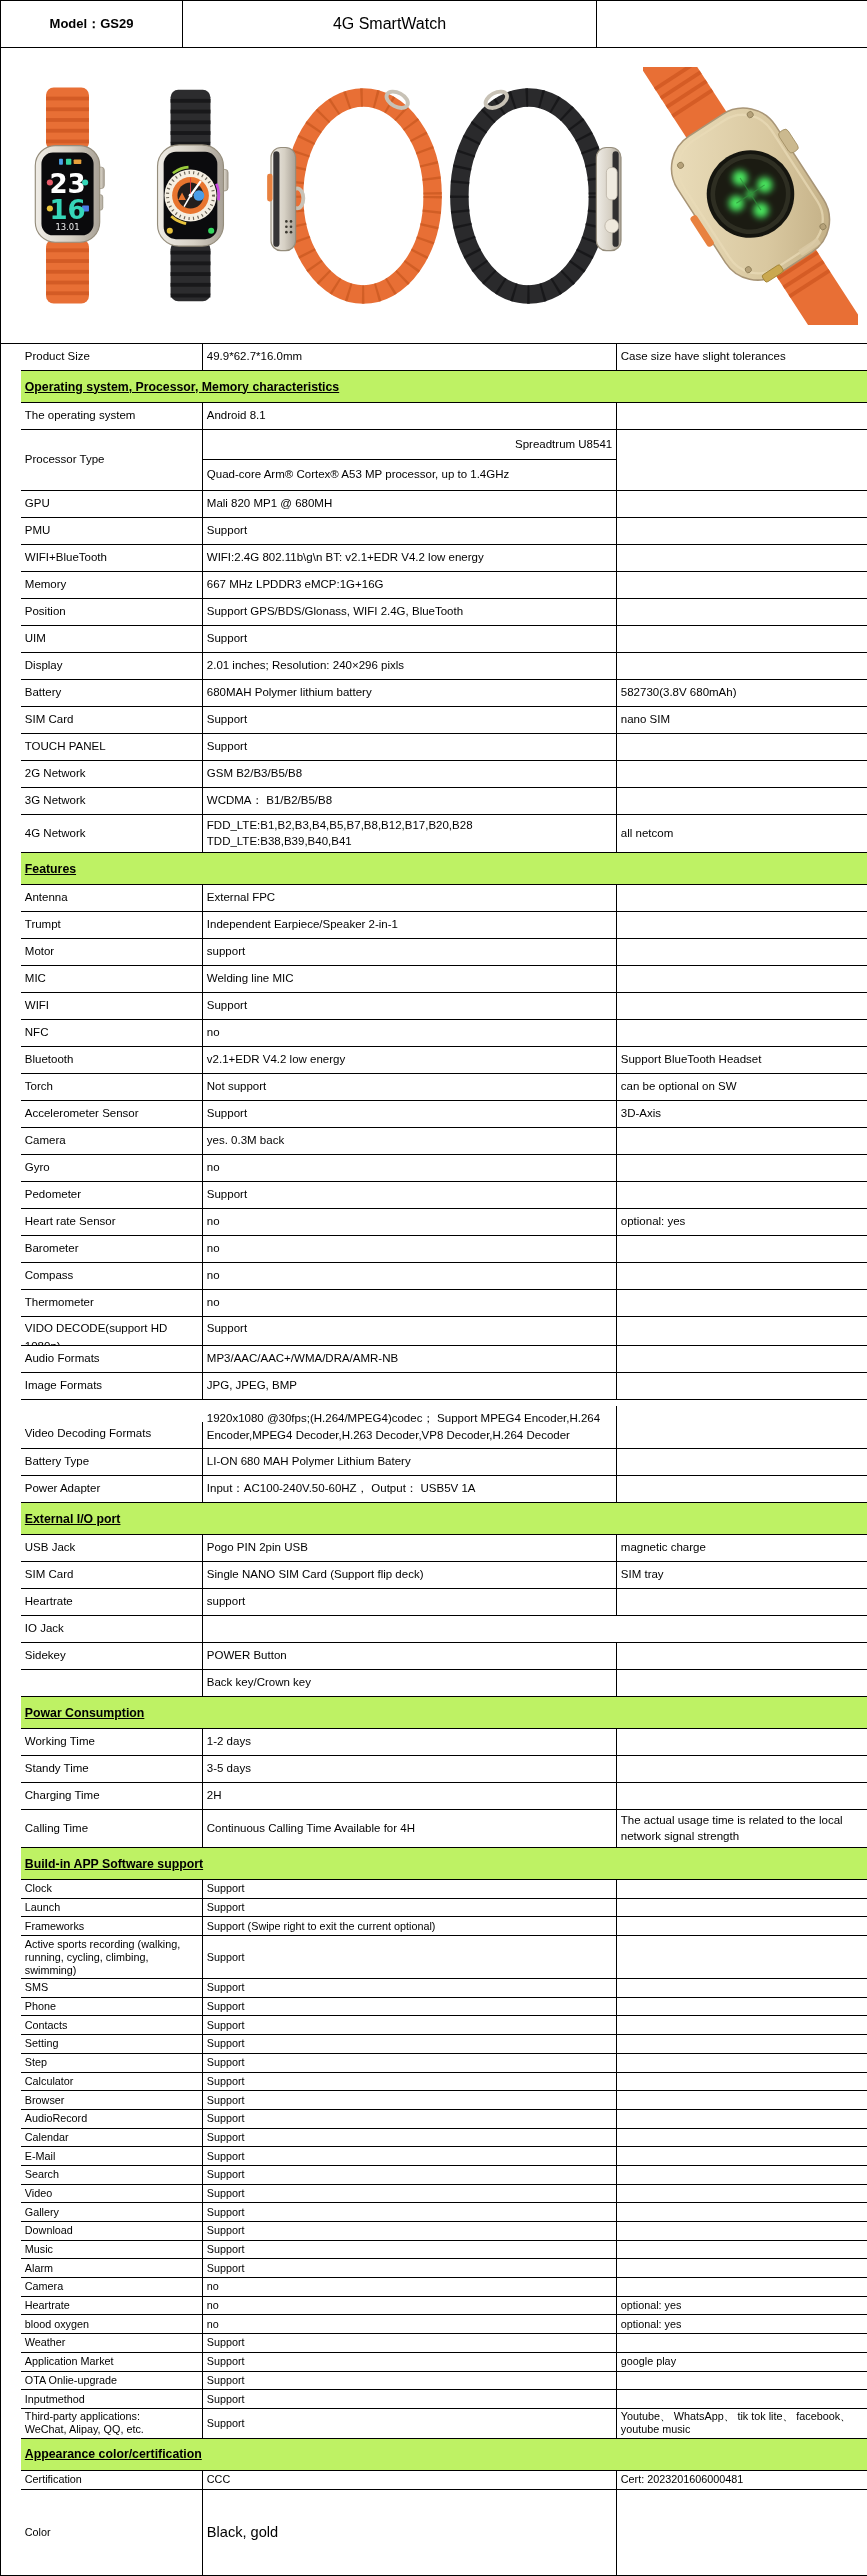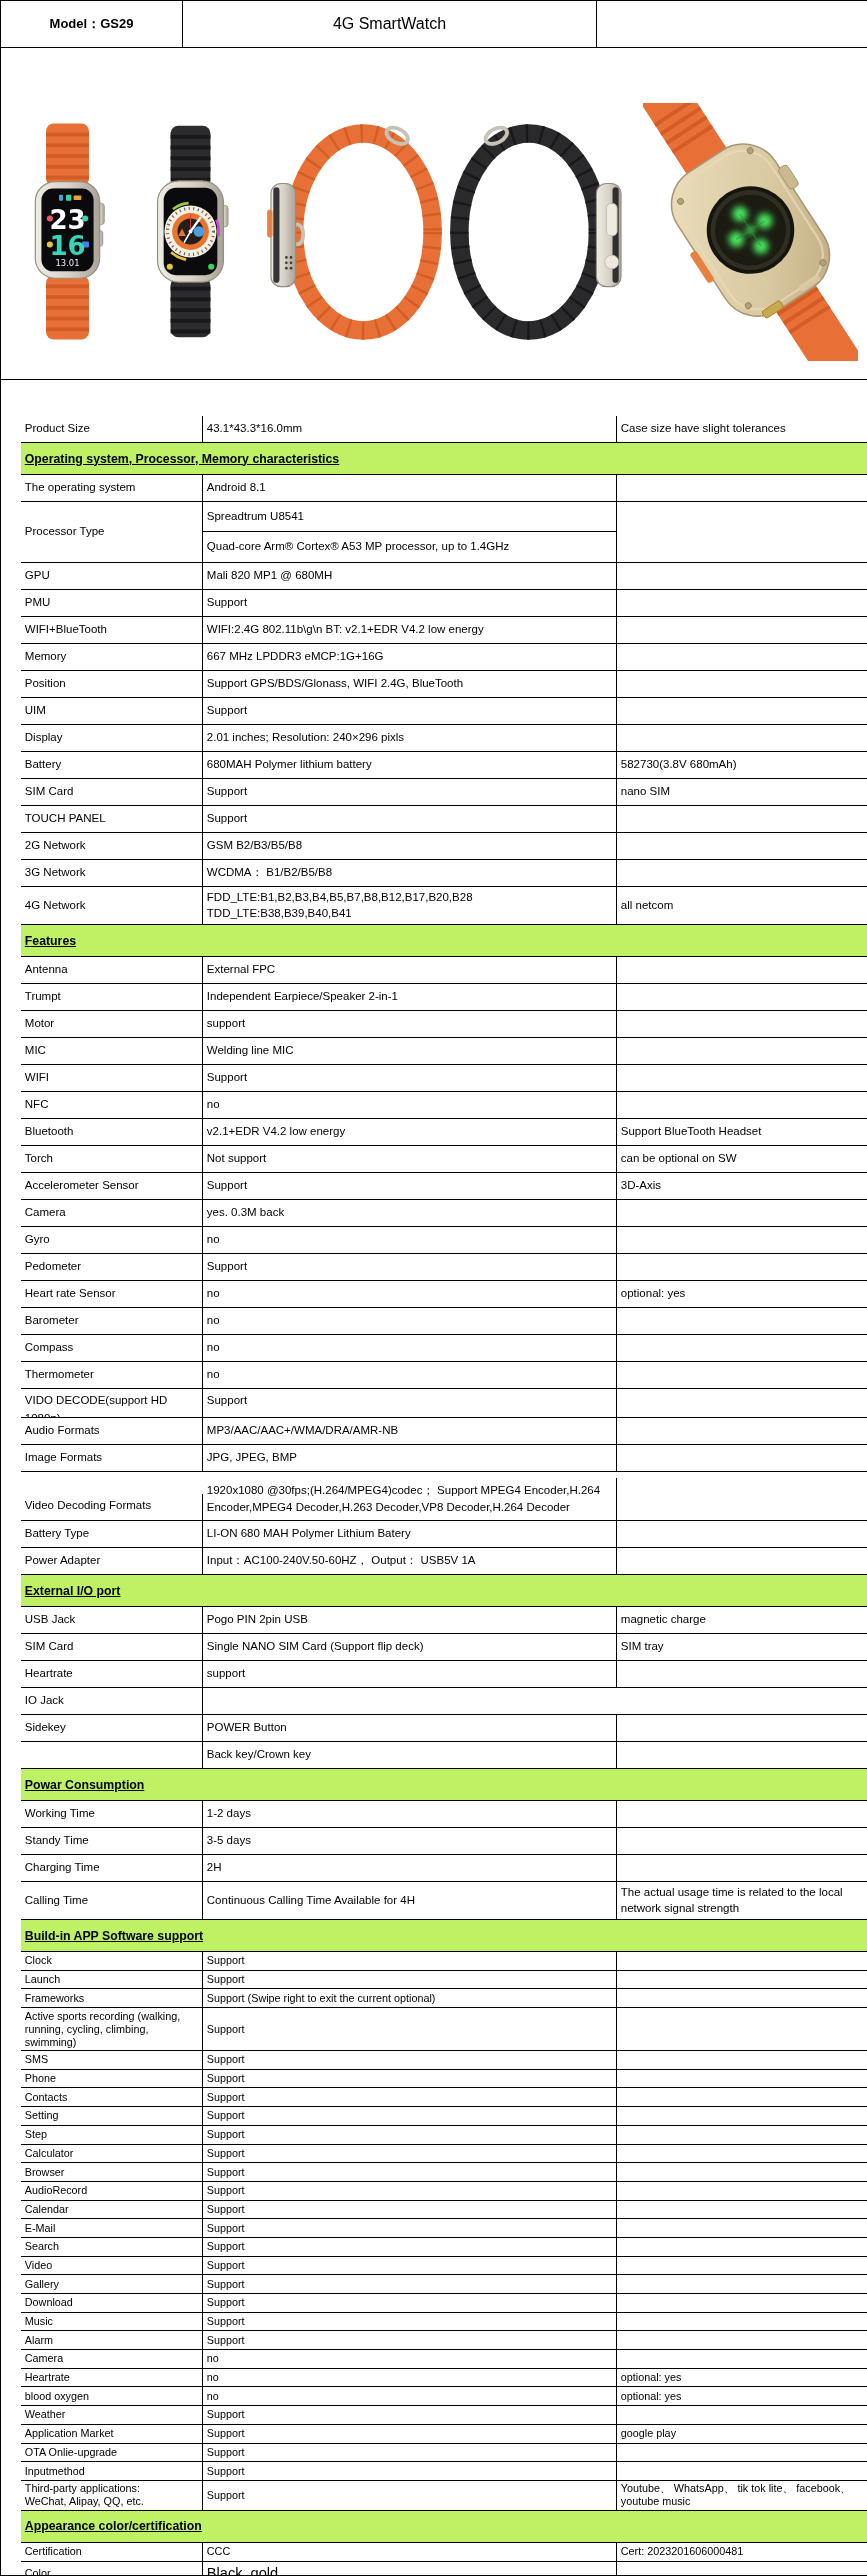--- a/index.html
+++ b/index.html
@@ -1,17 +1,17 @@
 <!DOCTYPE html>
 <html style="font-size:12.3px"><head>
 <meta charset="utf-8">
 <style>
   html,body{margin:0;padding:0;background:#fff;}
   .sheet{width:868px;height:2576px;background:#fff;border:1.5px solid #000;box-sizing:border-box;
-         font-family:"Liberation Sans",sans-serif;color:#000;display:flex;flex-direction:column;gap:36px;}
+         font-family:"Liberation Sans",sans-serif;color:#000;display:flex;flex-direction:column;}
   
   .hdr{display:flex;height:46px;border-bottom:1.5px solid #000;flex-shrink:0;}
   .hcell{box-sizing:border-box;display:flex;align-items:center;justify-content:center;}
   .hcell.model{width:182px;border-right:0.8px solid #000;font-weight:bold;font-size:13px;}
   .hcell.title{width:414px;border-right:0.8px solid #000;font-weight:normal;font-size:16px;}
   .hcell.empty{flex:1;}
   
   .imgs{height:296px;border-bottom:1.5px solid #000;flex-shrink:0;display:flex;align-items:center;
         justify-content:space-between;padding:0 9px;box-sizing:border-box;overflow:hidden;}
   .imgs svg{display:block;}
@@ -25,21 +25,21 @@
   .cell{box-sizing:border-box;padding:3.1px 3.8px;white-space:pre-line;overflow:hidden;line-height:15.4px;
         font-size:11.5px;display:flex;flex-direction:column;justify-content:center;}
   .cell.label{width:182px;border-right:0.8px solid #000;flex-shrink:0;}
   .cell.value{width:414px;border-right:0.8px solid #000;flex-shrink:0;}
   .cell.note{flex:1;}
   .za .cell{min-height:26px;}
   .zb .cell{min-height:17.7px;padding:1.5px 3.8px;line-height:13px;font-size:10.8px;}
   .row.clip .cell{line-height:17.7px;justify-content:flex-start;}
   .proc .midwrap{width:414px;display:flex;flex-direction:column;border-right:0.8px solid #000;box-sizing:border-box;flex-shrink:0;}
   .proc .cell.sub{width:100%;border-right:none;height:30px;min-height:30px;}
-  .proc .cell.sub:first-child{border-bottom:0.8px solid #000;}
+  .proc .cell.sub:first-child{border-bottom:0.8px solid #000;text-align:right;}
   .cell.emph{font-size:14.6px;min-height:24.6px;}
 </style>
 </head>
 <body>
 
 <div class="sheet">
 
   <div class="hdr">
     <div class="hcell model">Model：GS29</div>
     <div class="hcell title">4G SmartWatch</div>
@@ -204,21 +204,21 @@
         <rect x="94" y="262" width="28" height="11" rx="3" fill="#caa84f" stroke="#9a7d2f" stroke-width="1"></rect>
         <rect x="152" y="260" width="30" height="9" rx="2" fill="#d9c9a4" opacity="0.85"></rect>
       </g>
     </svg>
 
   </div>
 
   <div id="specs">
       <div class="row za">
         <div class="cell label">Product Size</div>
-        <div class="cell value">43.1*43.3*16.0mm</div>
+        <div class="cell value">49.9*62.7*16.0mm</div>
         <div class="cell note">Case size have slight tolerances</div>
       </div>
       <div class="band">Operating system, Processor, Memory characteristics</div>
       <div class="row za">
         <div class="cell label">The operating system</div>
         <div class="cell value">Android 8.1</div>
         <div class="cell note"></div>
       </div>
       <div class="row za proc">
         <div class="cell label">Processor Type</div>

